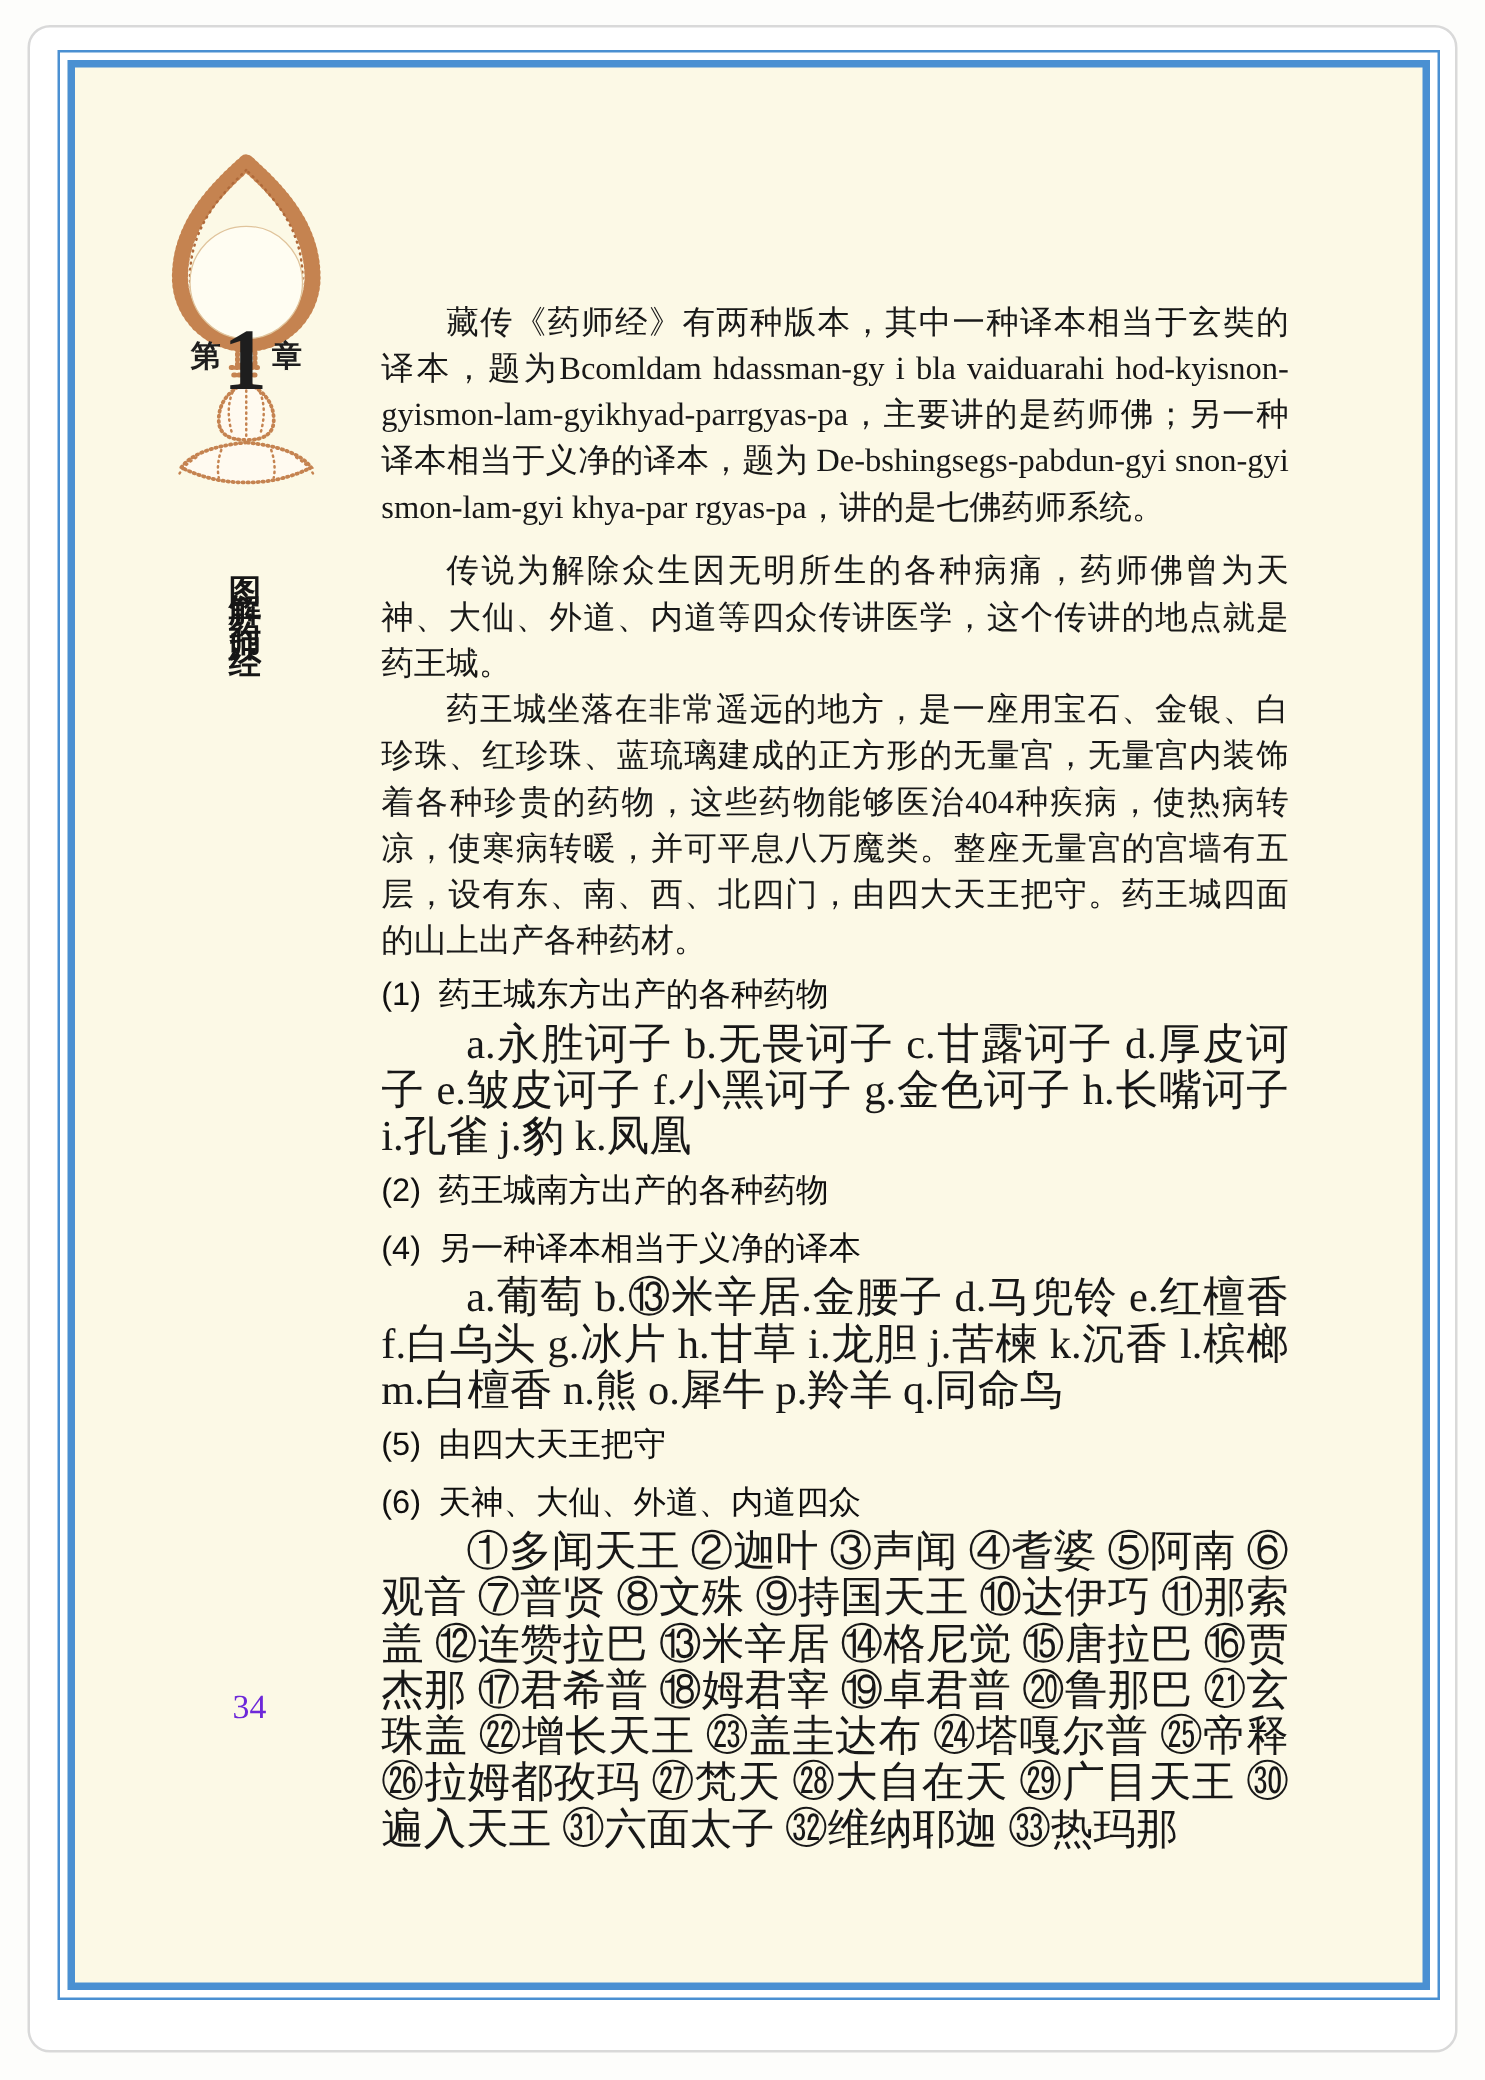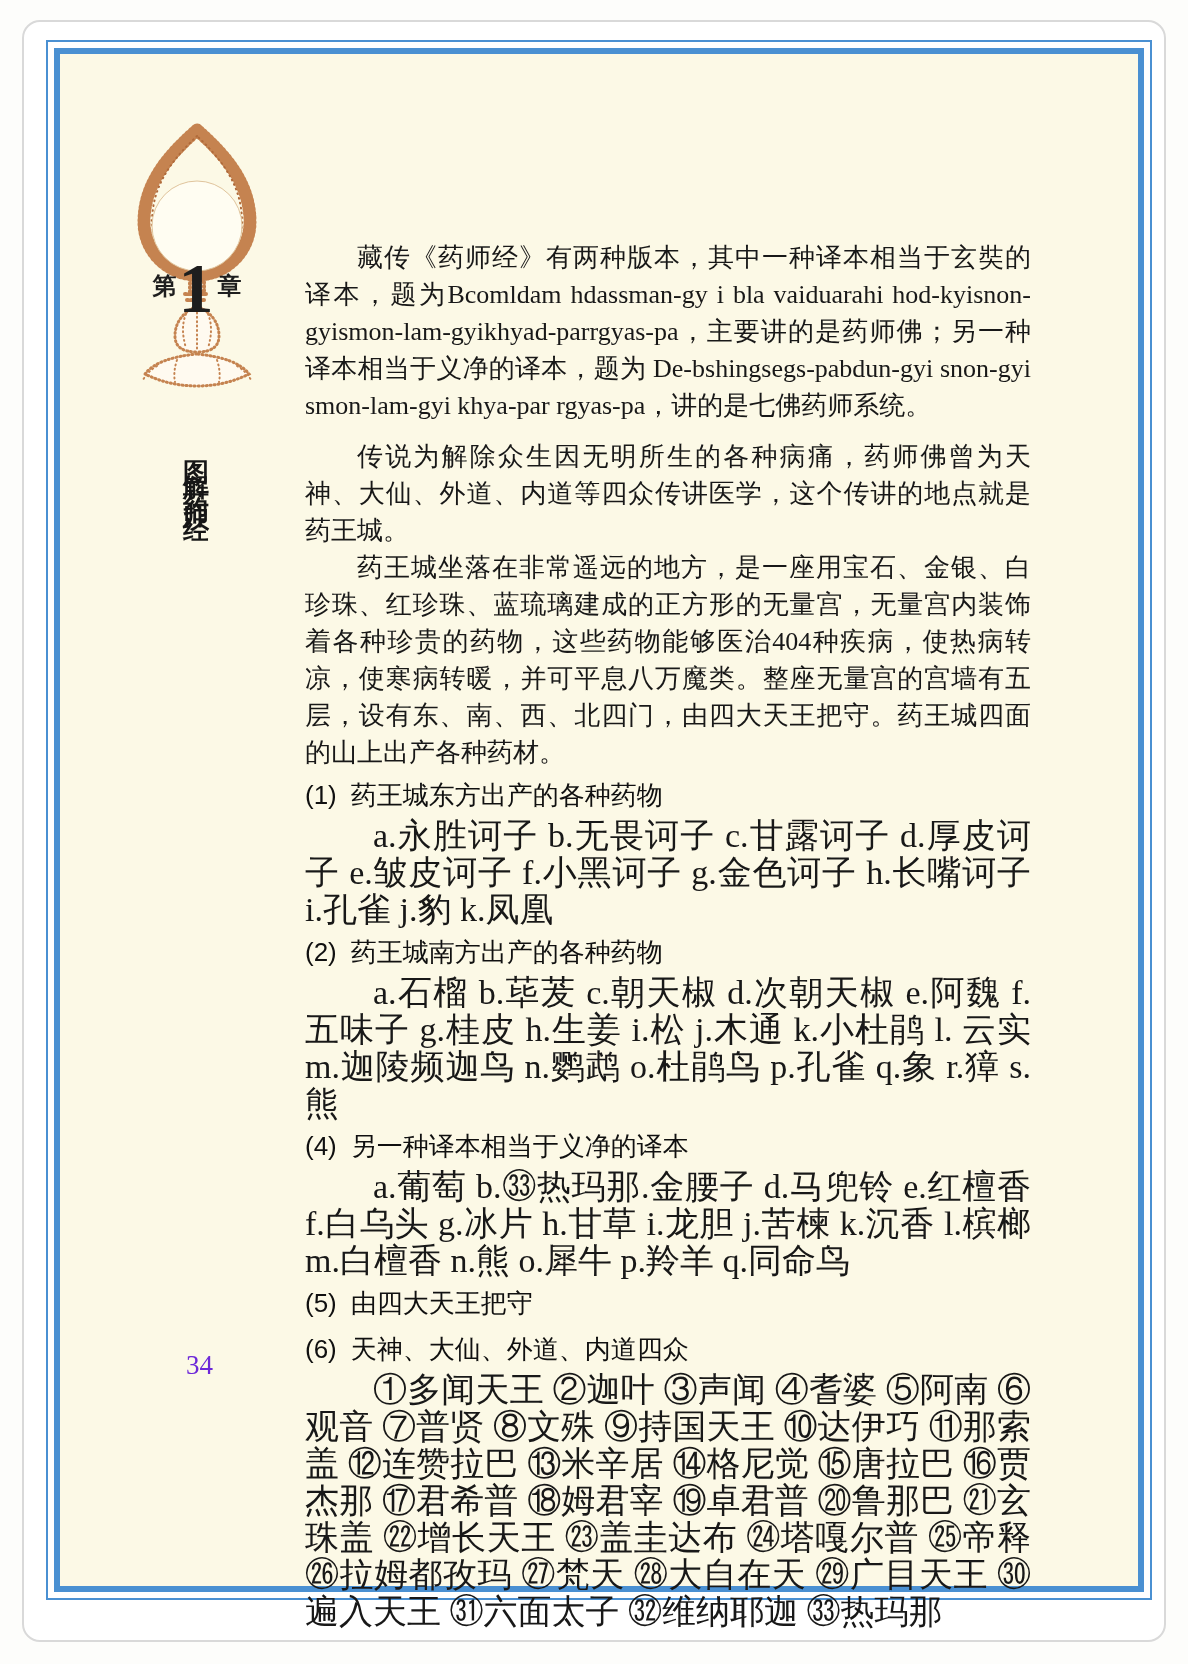--- a/index.html
+++ b/index.html
@@ -94,29 +94,28 @@
         <div class="list-heading">
           <span class="num">(1)</span><span>药王城东方出产的各种药物</span>
         </div>
         <p class="list-body">a.永胜诃子 b.无畏诃子 c.甘露诃子 d.厚皮诃子 e.皱皮诃子 f.小黑诃子 g.金色诃子 h.长嘴诃子 i.孔雀 j.豹 k.凤凰</p>
       </div>
 
       <div class="list-block">
         <div class="list-heading">
           <span class="num">(2)</span><span>药王城南方出产的各种药物</span>
         </div>
-        <p class="list-body">a.石榴 b.荜茇 c.朝天椒 d.次朝天椒 e.阿魏 f.五味子 g.桂皮 h.生姜 i.松 j.木通 k.小杜鹃 l. 云实 m.迦陵频迦鸟 n.鹦鹉 o.杜鹃鸟 p.孔雀 q.象 r.獐 s.熊</p>
       </div>
 
 
       <div class="list-block">
         <div class="list-heading">
           <span class="num">(4)</span><span>另一种译本相当于义净的译本</span>
         </div>
-        <p class="list-body">a.葡萄 b.㉝热玛那.金腰子 d.马兜铃 e.红檀香 f.白乌头 g.冰片 h.甘草 i.龙胆 j.苦楝 k.沉香 l.槟榔 m.白檀香 n.熊 o.犀牛 p.羚羊 q.同命鸟</p>
+        <p class="list-body">a.葡萄 b.⑬米辛居.金腰子 d.马兜铃 e.红檀香 f.白乌头 g.冰片 h.甘草 i.龙胆 j.苦楝 k.沉香 l.槟榔 m.白檀香 n.熊 o.犀牛 p.羚羊 q.同命鸟</p>
       </div>
 
       <div class="list-block">
         <div class="list-heading">
           <span class="num">(5)</span><span>由四大天王把守</span>
         </div>
 
       </div>
 
       <div class="list-block">

